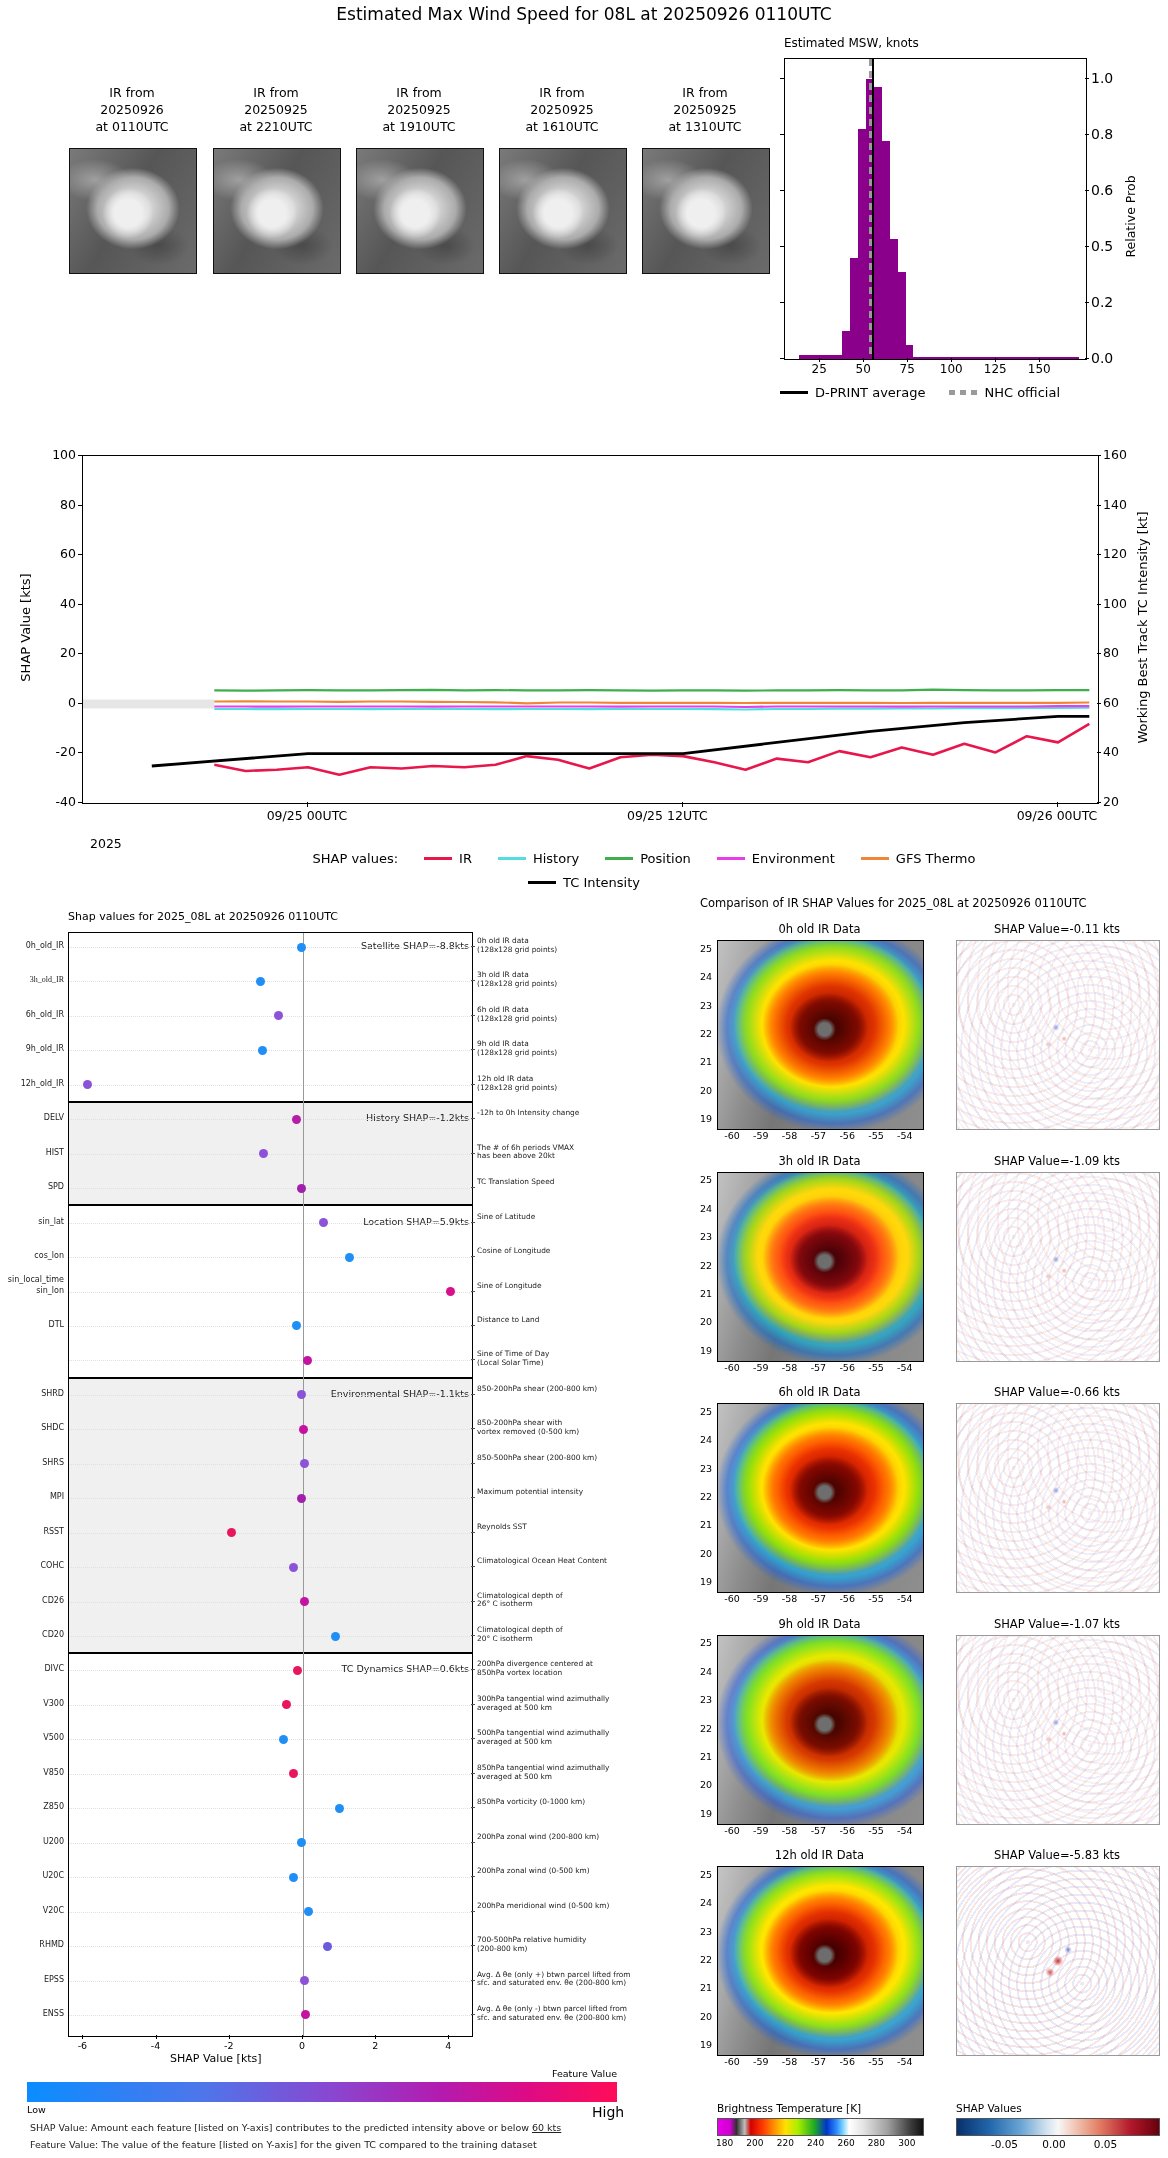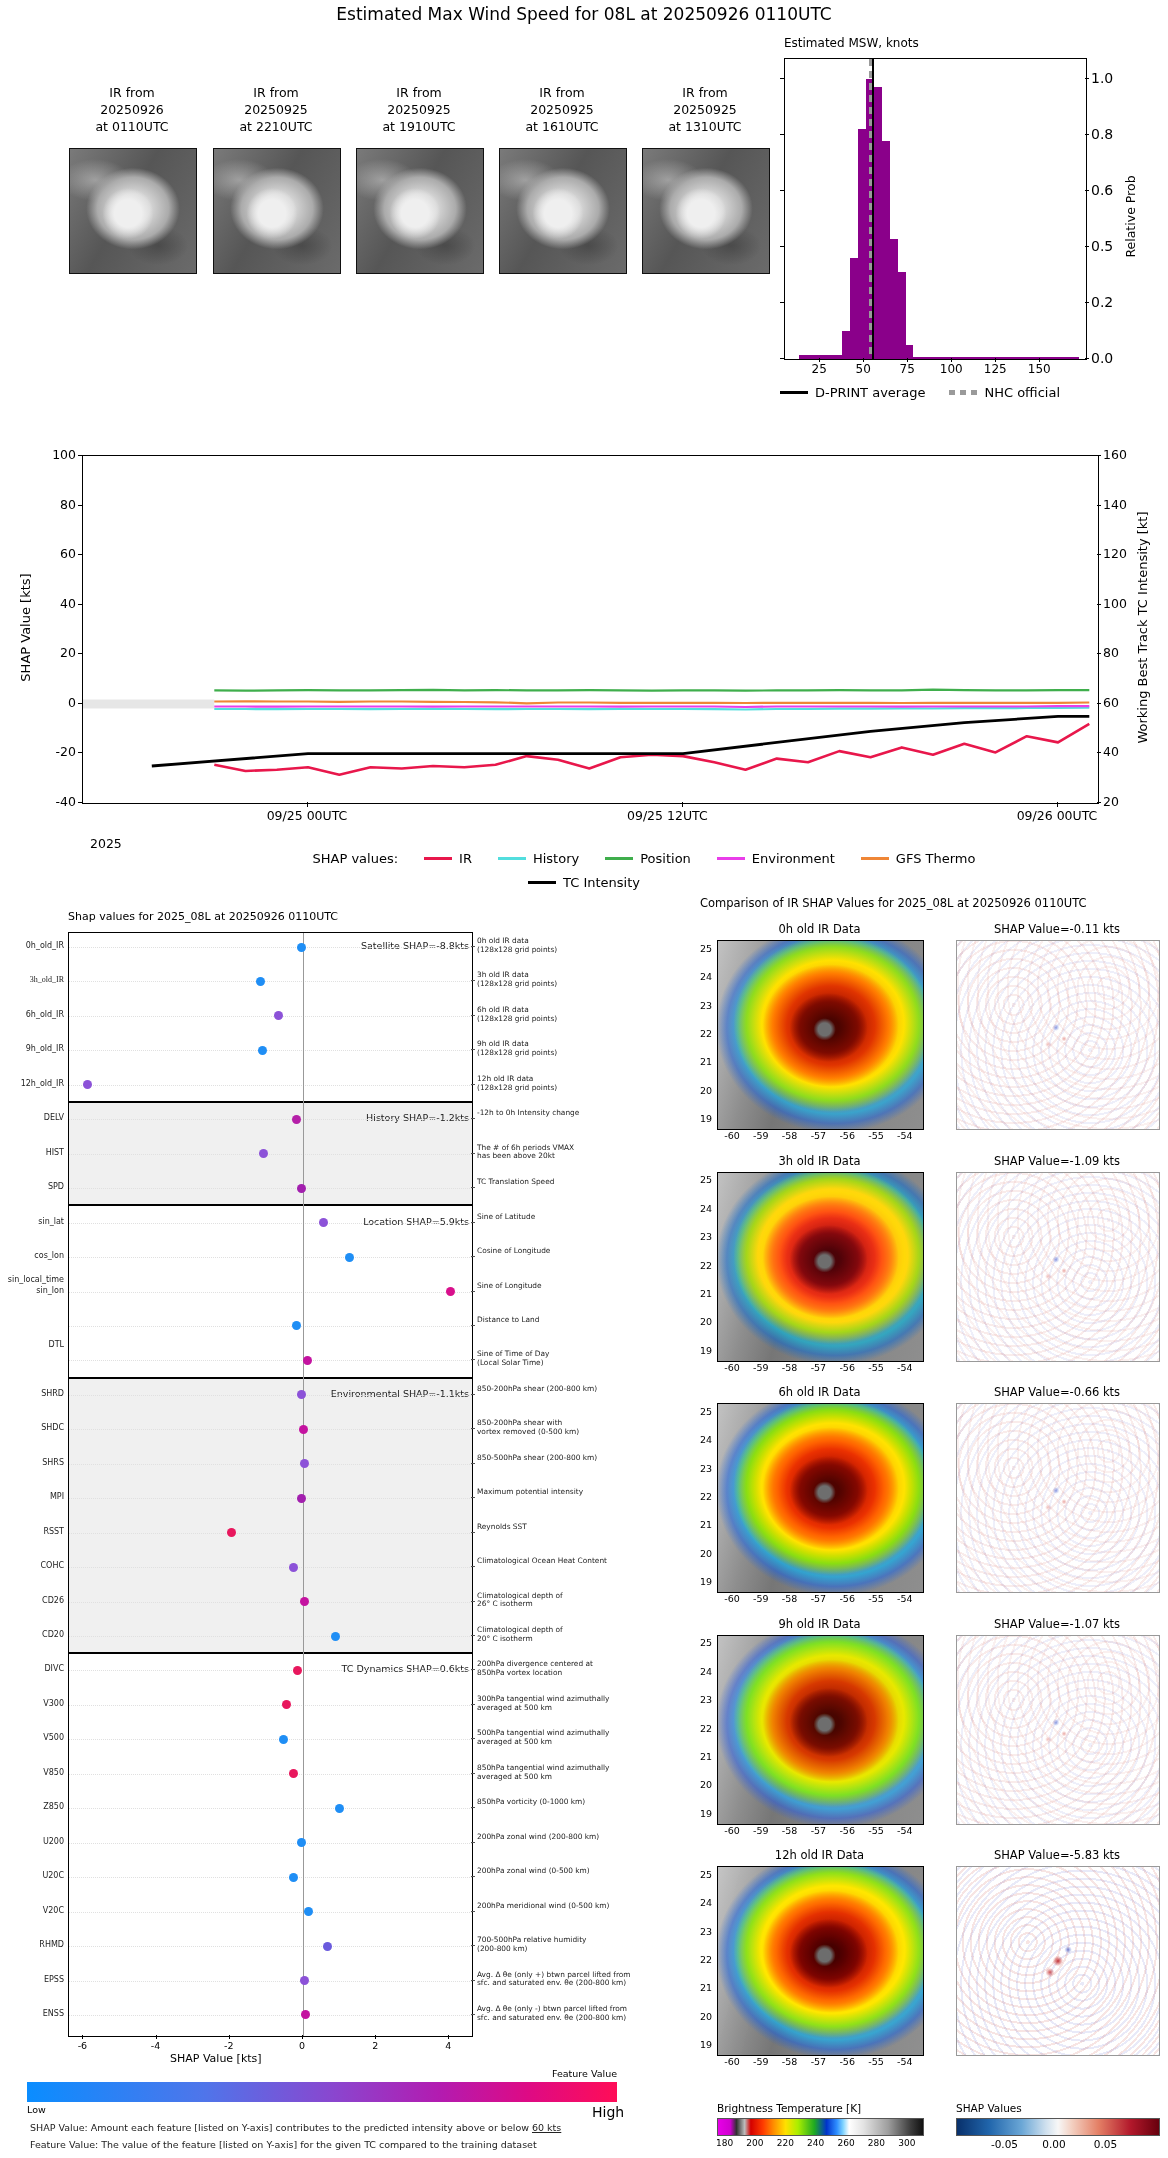--- a/index.html
+++ b/index.html
@@ -469,21 +469,21 @@
     <div class="tickm" style="left: 471px; top: 1187.15px; width: 4px; height: 1px; background: rgb(85, 85, 85);"></div>
     <div class="dp-id" style="left: 2px; top: 1216.6px;">sin_lat</div>
     <div class="dp-desc" style="left: 477px; top: 1212.6px;">Sine of Latitude</div>
     <div class="tickm" style="left: 471px; top: 1221.6px; width: 4px; height: 1px; background: rgb(85, 85, 85);"></div>
     <div class="dp-id" style="left: 2px; top: 1251.05px;">cos_lon</div>
     <div class="dp-desc" style="left: 477px; top: 1247.05px;">Cosine of Longitude</div>
     <div class="tickm" style="left: 471px; top: 1256.05px; width: 4px; height: 1px; background: rgb(85, 85, 85);"></div>
     <div class="dp-id" style="left: 2px; top: 1285.5px;">sin_lon</div>
     <div class="dp-desc" style="left: 477px; top: 1281.5px;">Sine of Longitude</div>
     <div class="tickm" style="left: 471px; top: 1290.5px; width: 4px; height: 1px; background: rgb(85, 85, 85);"></div>
-    <div class="dp-id" style="left: 2px; top: 1319.95px; margin-top: 20px;">DTL</div>
+    <div class="dp-id" style="left: 2px; top: 1319.95px;">DTL</div>
     <div class="dp-desc" style="left: 477px; top: 1315.95px;">Distance to Land</div>
     <div class="tickm" style="left: 471px; top: 1324.95px; width: 4px; height: 1px; background: rgb(85, 85, 85);"></div>
     <div class="dp-id" style="left: 2px; top: 1275px;">sin_local_time</div>
     <div class="dp-desc" style="left: 477px; top: 1350.4px;">Sine of Time of Day
 (Local Solar Time)</div>
     <div class="tickm" style="left: 471px; top: 1359.4px; width: 4px; height: 1px; background: rgb(85, 85, 85);"></div>
     <div class="dp-id" style="left: 2px; top: 1388.85px;">SHRD</div>
     <div class="dp-desc" style="left: 477px; top: 1384.85px;">850-200hPa shear (200-800 km)</div>
     <div class="tickm" style="left: 471px; top: 1393.85px; width: 4px; height: 1px; background: rgb(85, 85, 85);"></div>
     <div class="dp-id" style="left: 2px; top: 1423.3px;">SHDC</div>

